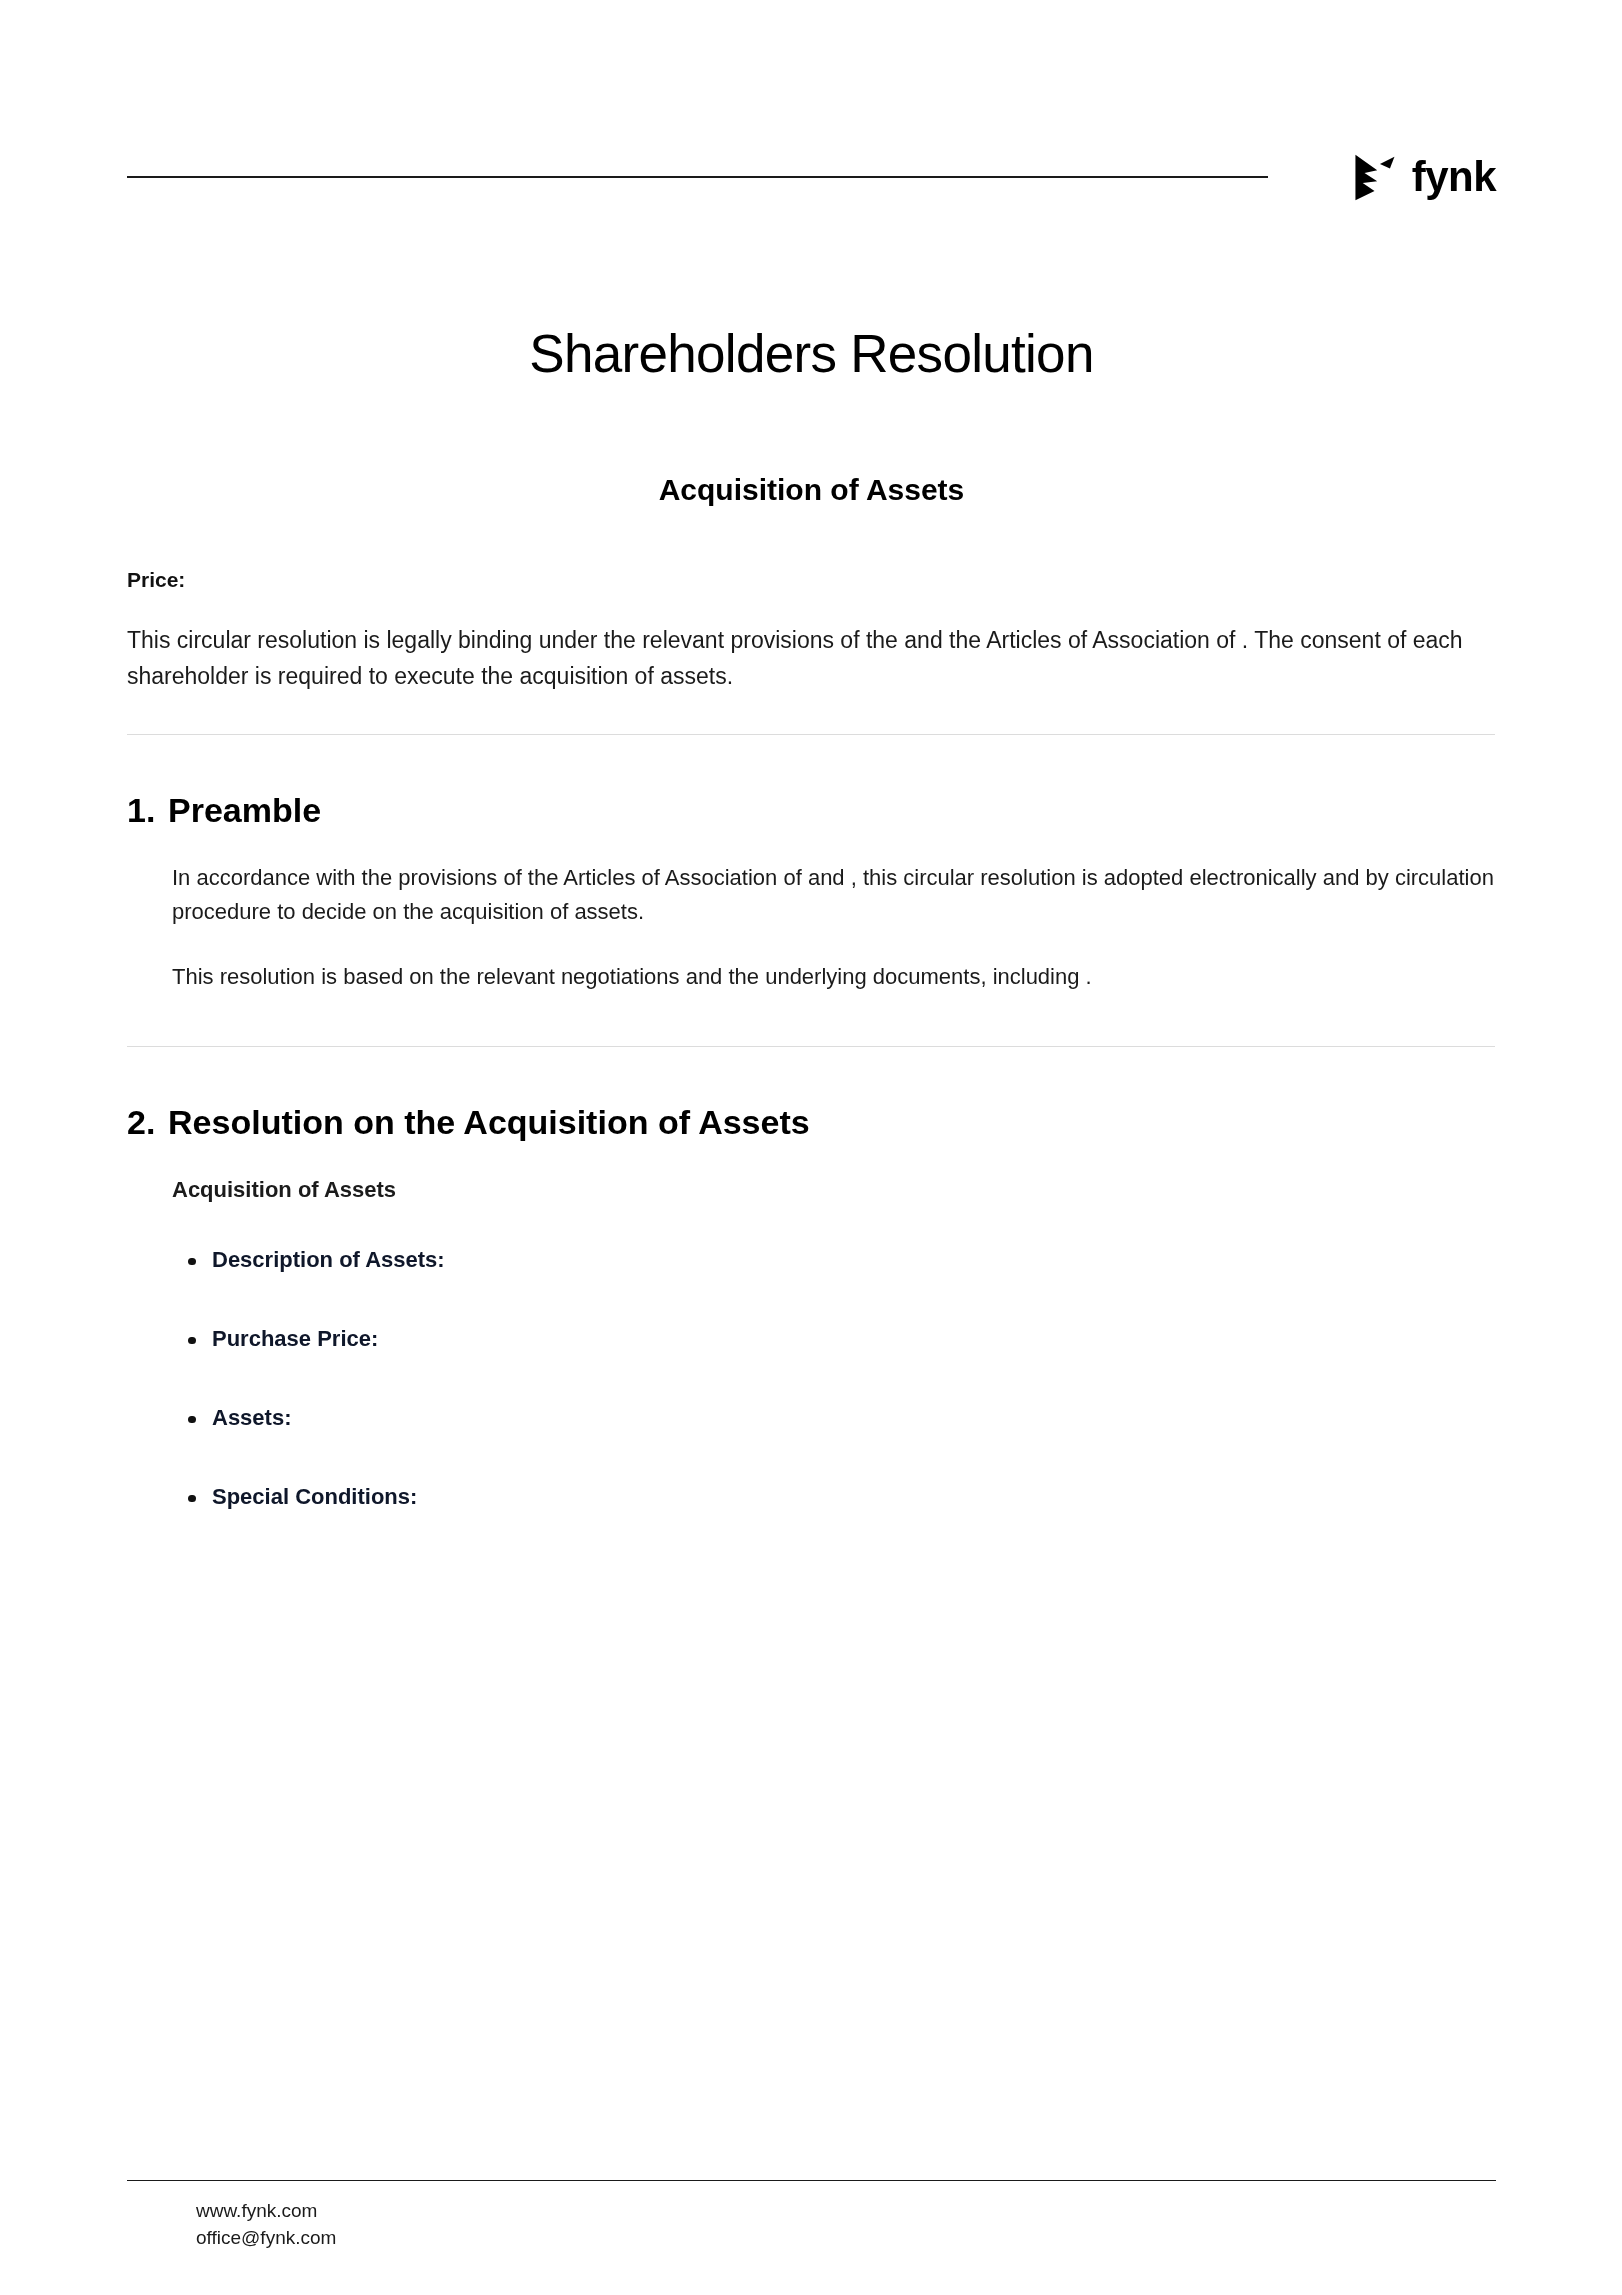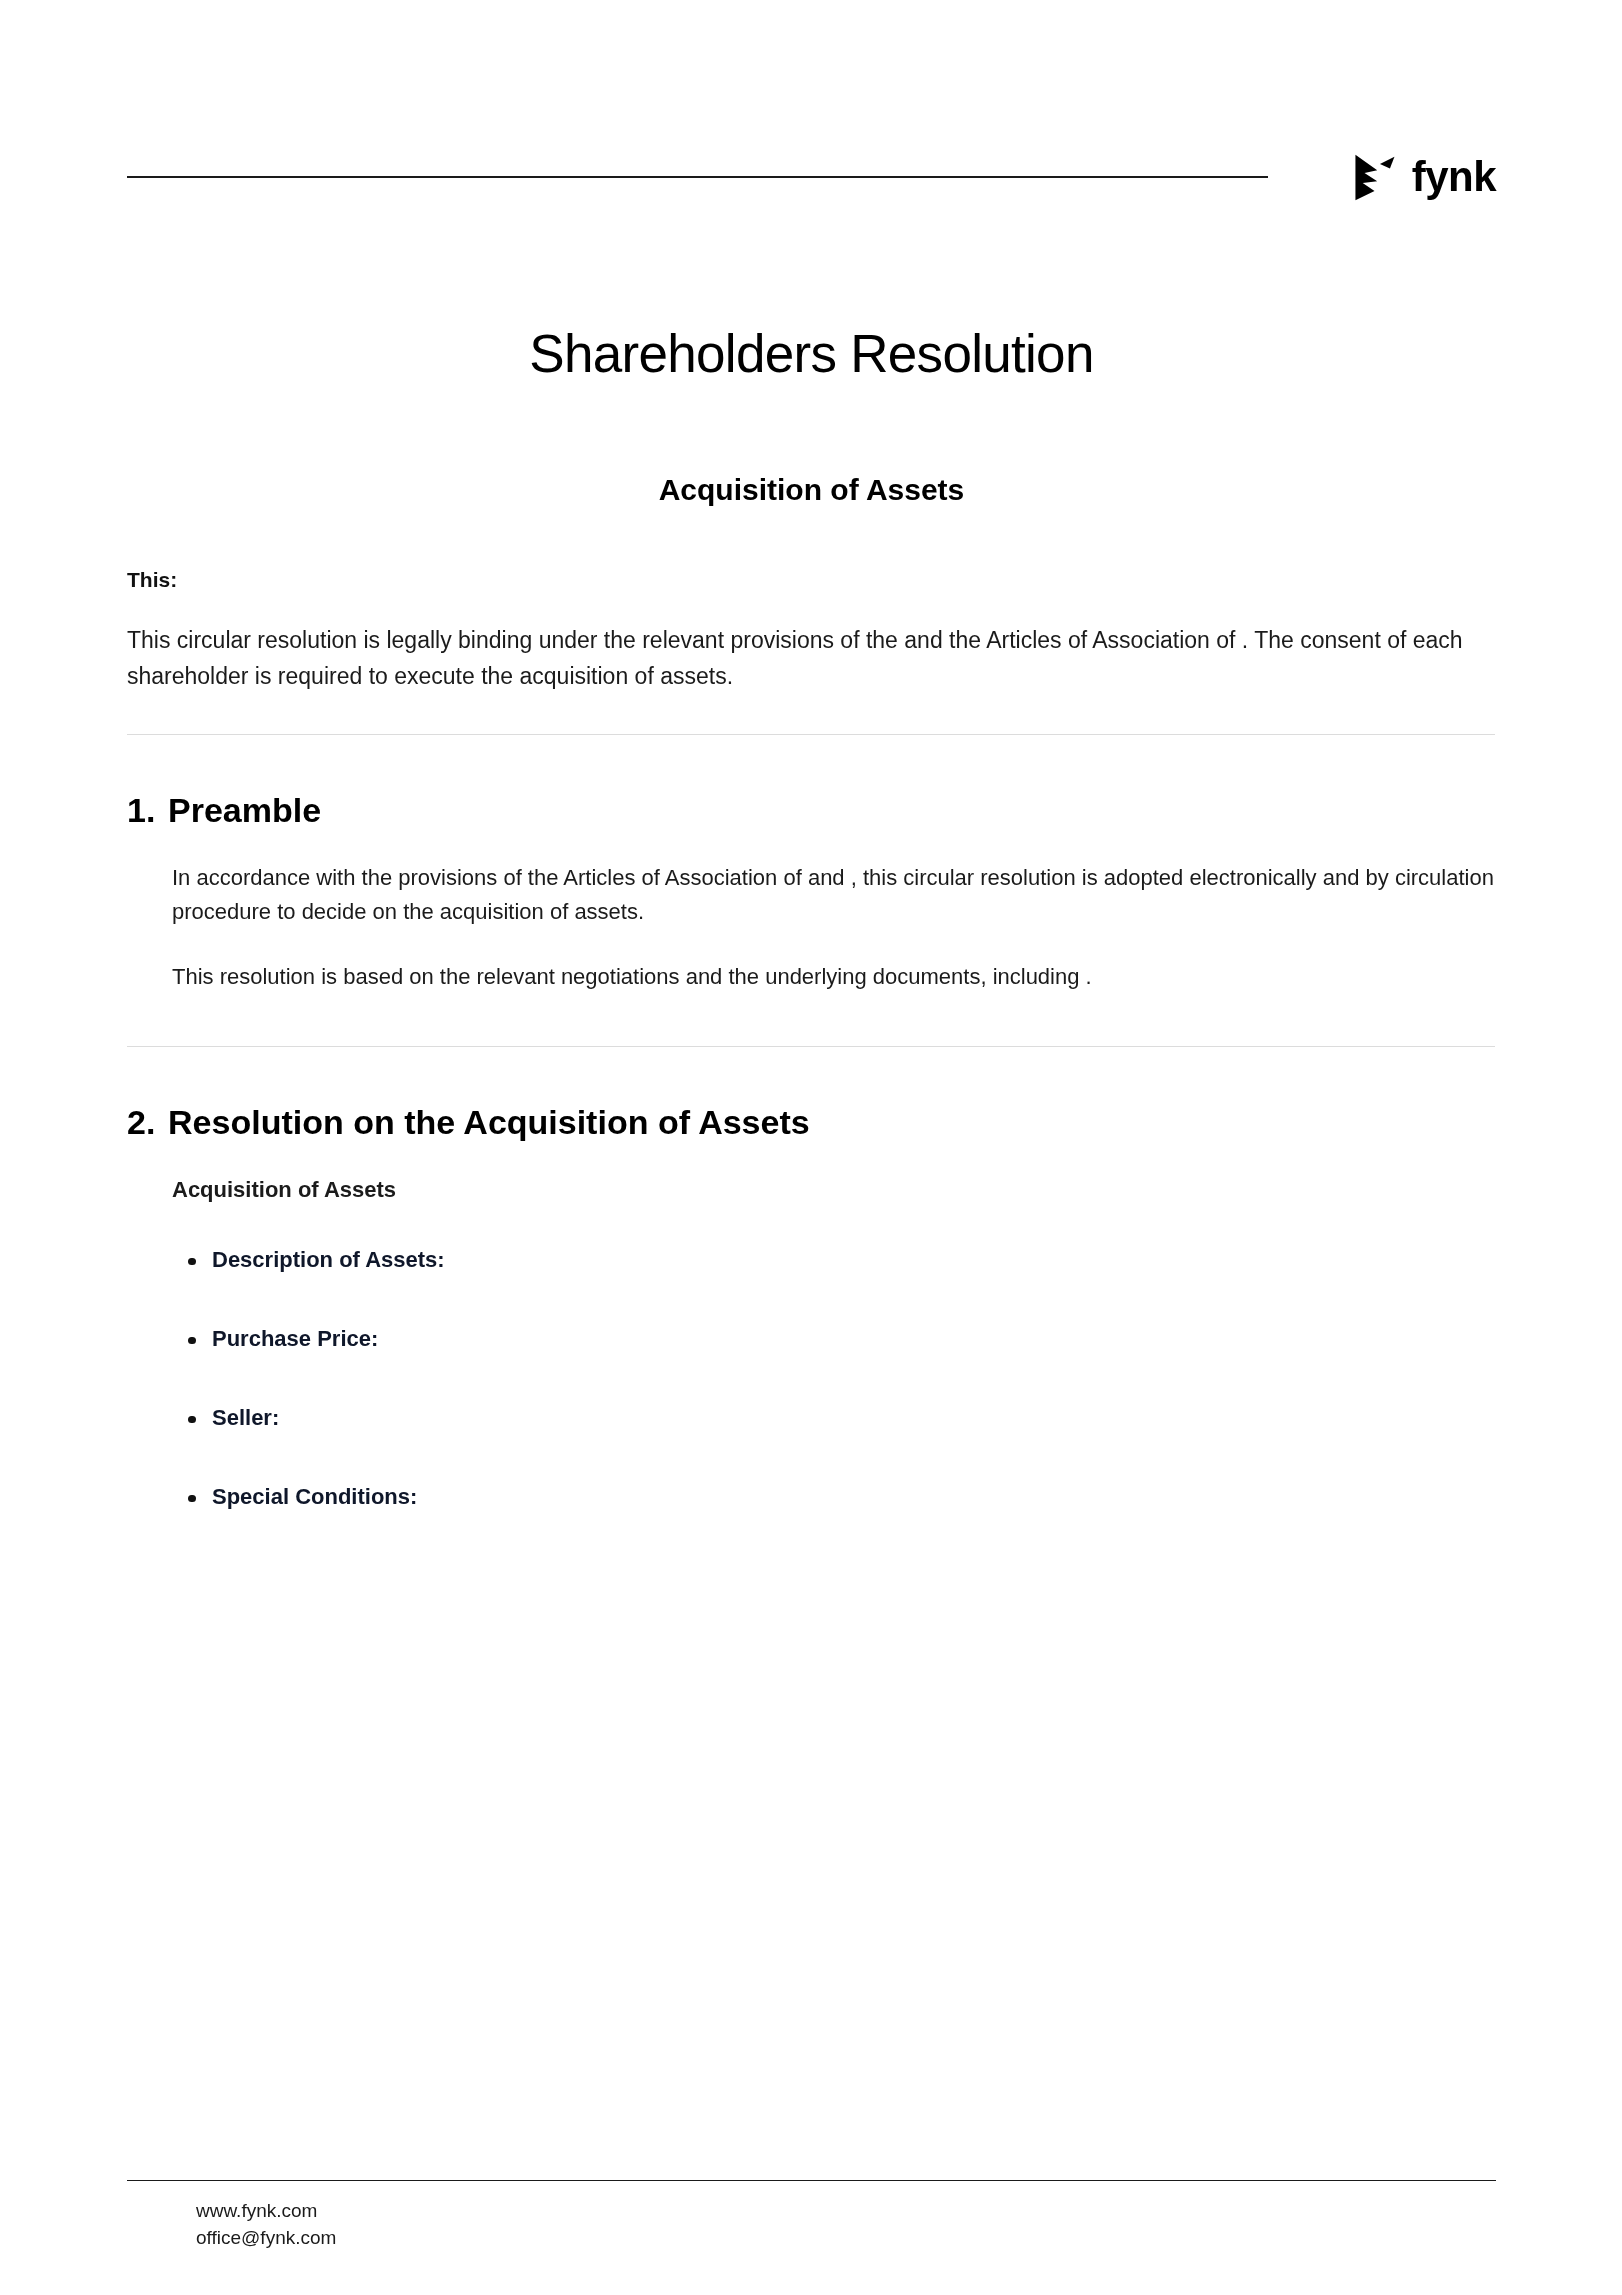--- a/index.html
+++ b/index.html
@@ -201,21 +201,21 @@
       </span>
       <span class="brand-name">fynk</span>
     </div>
   </div>
 
   <div class="doc-title">Shareholders Resolution</div>
   <div class="doc-subtitle">Acquisition of Assets</div>
 
   <div class="content">
 
-    <div class="field-label">This:</div>
+    <div class="field-label">Price:</div>
 
     <p class="body-text">This circular resolution is legally binding under the relevant provisions of the and the Articles of Association of . The consent of each shareholder is required to execute the acquisition of assets.</p>
 
     <hr class="divider">
 
     <div class="section">
       <div class="section-head">
         <span class="section-num">1.</span>
         <span>Preamble</span>
       </div>
@@ -230,21 +230,21 @@
     <div class="section">
       <div class="section-head">
         <span class="section-num">2.</span>
         <span>Resolution on the Acquisition of Assets</span>
       </div>
       <div class="section-body">
         <p class="strong-line">Acquisition of Assets</p>
         <ul class="bullets">
           <li>Description of Assets:</li>
           <li>Purchase Price:</li>
-          <li>Seller:</li>
+          <li>Assets:</li>
           <li>Special Conditions:</li>
         </ul>
       </div>
     </div>
 
   </div>
 
   <div class="footer">
     <hr class="footer-rule">
     <div class="footer-lines">

